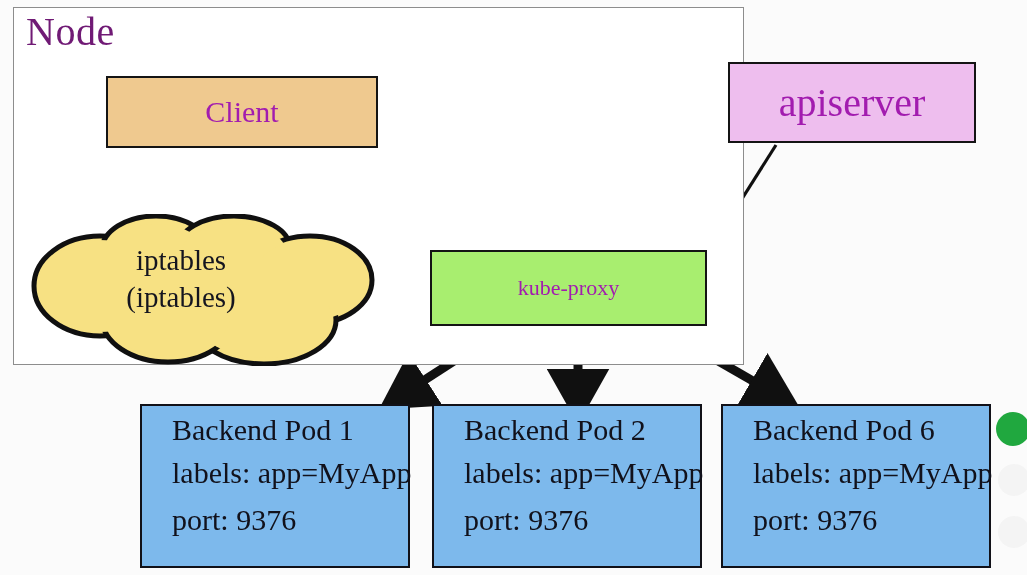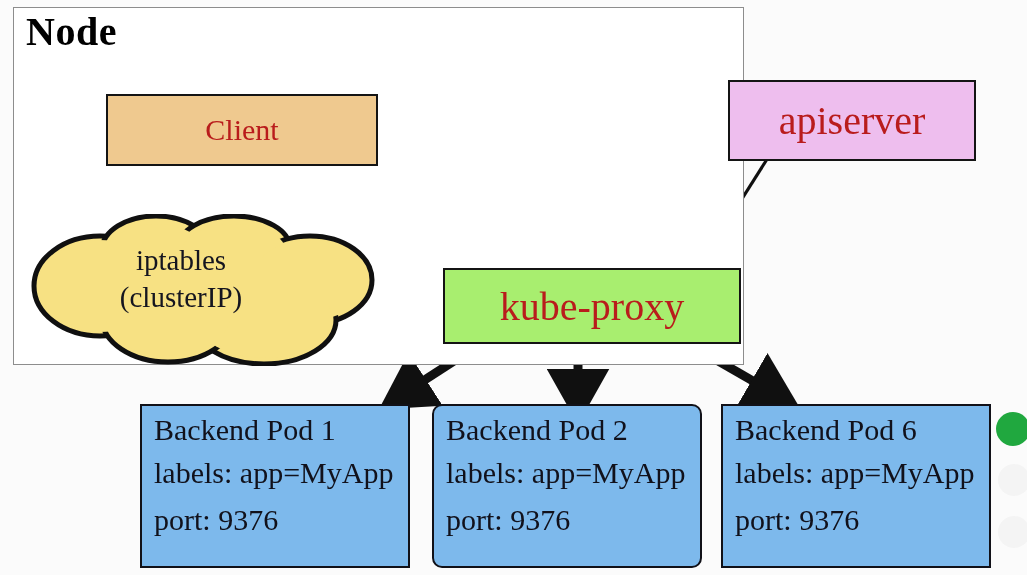--- a/index.html
+++ b/index.html
@@ -34,53 +34,51 @@
     border: 1.5px solid #8d8d8d;
     background: #ffffff;
     box-sizing: border-box;
   }
   .node-label {
     position: absolute;
     left: 26px;
     top: 12px;
     font-size: 40px;
     line-height: 1;
-    color: #000000;
+    color: #701a75;
     letter-spacing: 0.5px;
-    font-weight: bold;
   }
 
   
   .box {
     position: absolute;
     border: 2.5px solid #141414;
     box-sizing: border-box;
     display: flex;
     align-items: center;
     justify-content: center;
-    color: #b91c1c;
-    margin-top: 18px;
+    color: #a21caf;
   }
 
   .client-box {
     left: 106px;
     top: 76px;
     width: 272px;
     height: 72px;
     background: #efc98f;
     font-size: 30px;
   }
 
   .proxy-box {
-    left: 443px;
+    left: 430px;
     top: 250px;
-    width: 298px;
+    width: 277px;
     height: 76px;
     background: #a8ee6f;
-    font-size: 40px;
+    font-size: 22px;
   }
 
   .apiserver-box {
     left: 728px;
     top: 62px;
     width: 248px;
     height: 81px;
     background: #eebeee;
     font-size: 40px;
   }
@@ -107,25 +105,25 @@
 
   
   .pod-box {
     position: absolute;
     top: 404px;
     width: 270px;
     height: 164px;
     background: #7db9ec;
     border: 2.5px solid #111118;
     box-sizing: border-box;
-    padding: 6px 12px 0 12px;
+    padding: 6px 12px 0 30px;
     color: #11111b;
   }
   .pod-1 { left: 140px; }
-  .pod-2 { left: 432px; border-radius: 10px; }
+  .pod-2 { left: 432px; }
   .pod-3 { left: 721px; }
   .pod-title {
     font-size: 30px;
     line-height: 1.18;
     white-space: nowrap;
   }
   .pod-line {
     font-size: 30px;
     line-height: 1.36;
     margin-top: 6px;
@@ -206,21 +204,21 @@
         <ellipse cx="128" cy="40" rx="50" ry="30"></ellipse>
         <ellipse cx="206" cy="38" rx="52" ry="28"></ellipse>
         <ellipse cx="282" cy="66" rx="58" ry="40"></ellipse>
         <ellipse cx="236" cy="104" rx="68" ry="40"></ellipse>
         <ellipse cx="140" cy="102" rx="62" ry="40"></ellipse>
         <rect x="60" y="44" width="240" height="62"></rect>
       </g>
     </svg>
     <div class="cloud-text">
       <div>iptables</div>
-      <div>(clusterIP)</div>
+      <div>(iptables)</div>
     </div>
   </div>
 
   <div class="box client-box">Client</div>
 
   <div class="box proxy-box">kube-proxy</div>
 
   <div class="box apiserver-box">apiserver</div>
 
   <div class="pod-box pod-1">

